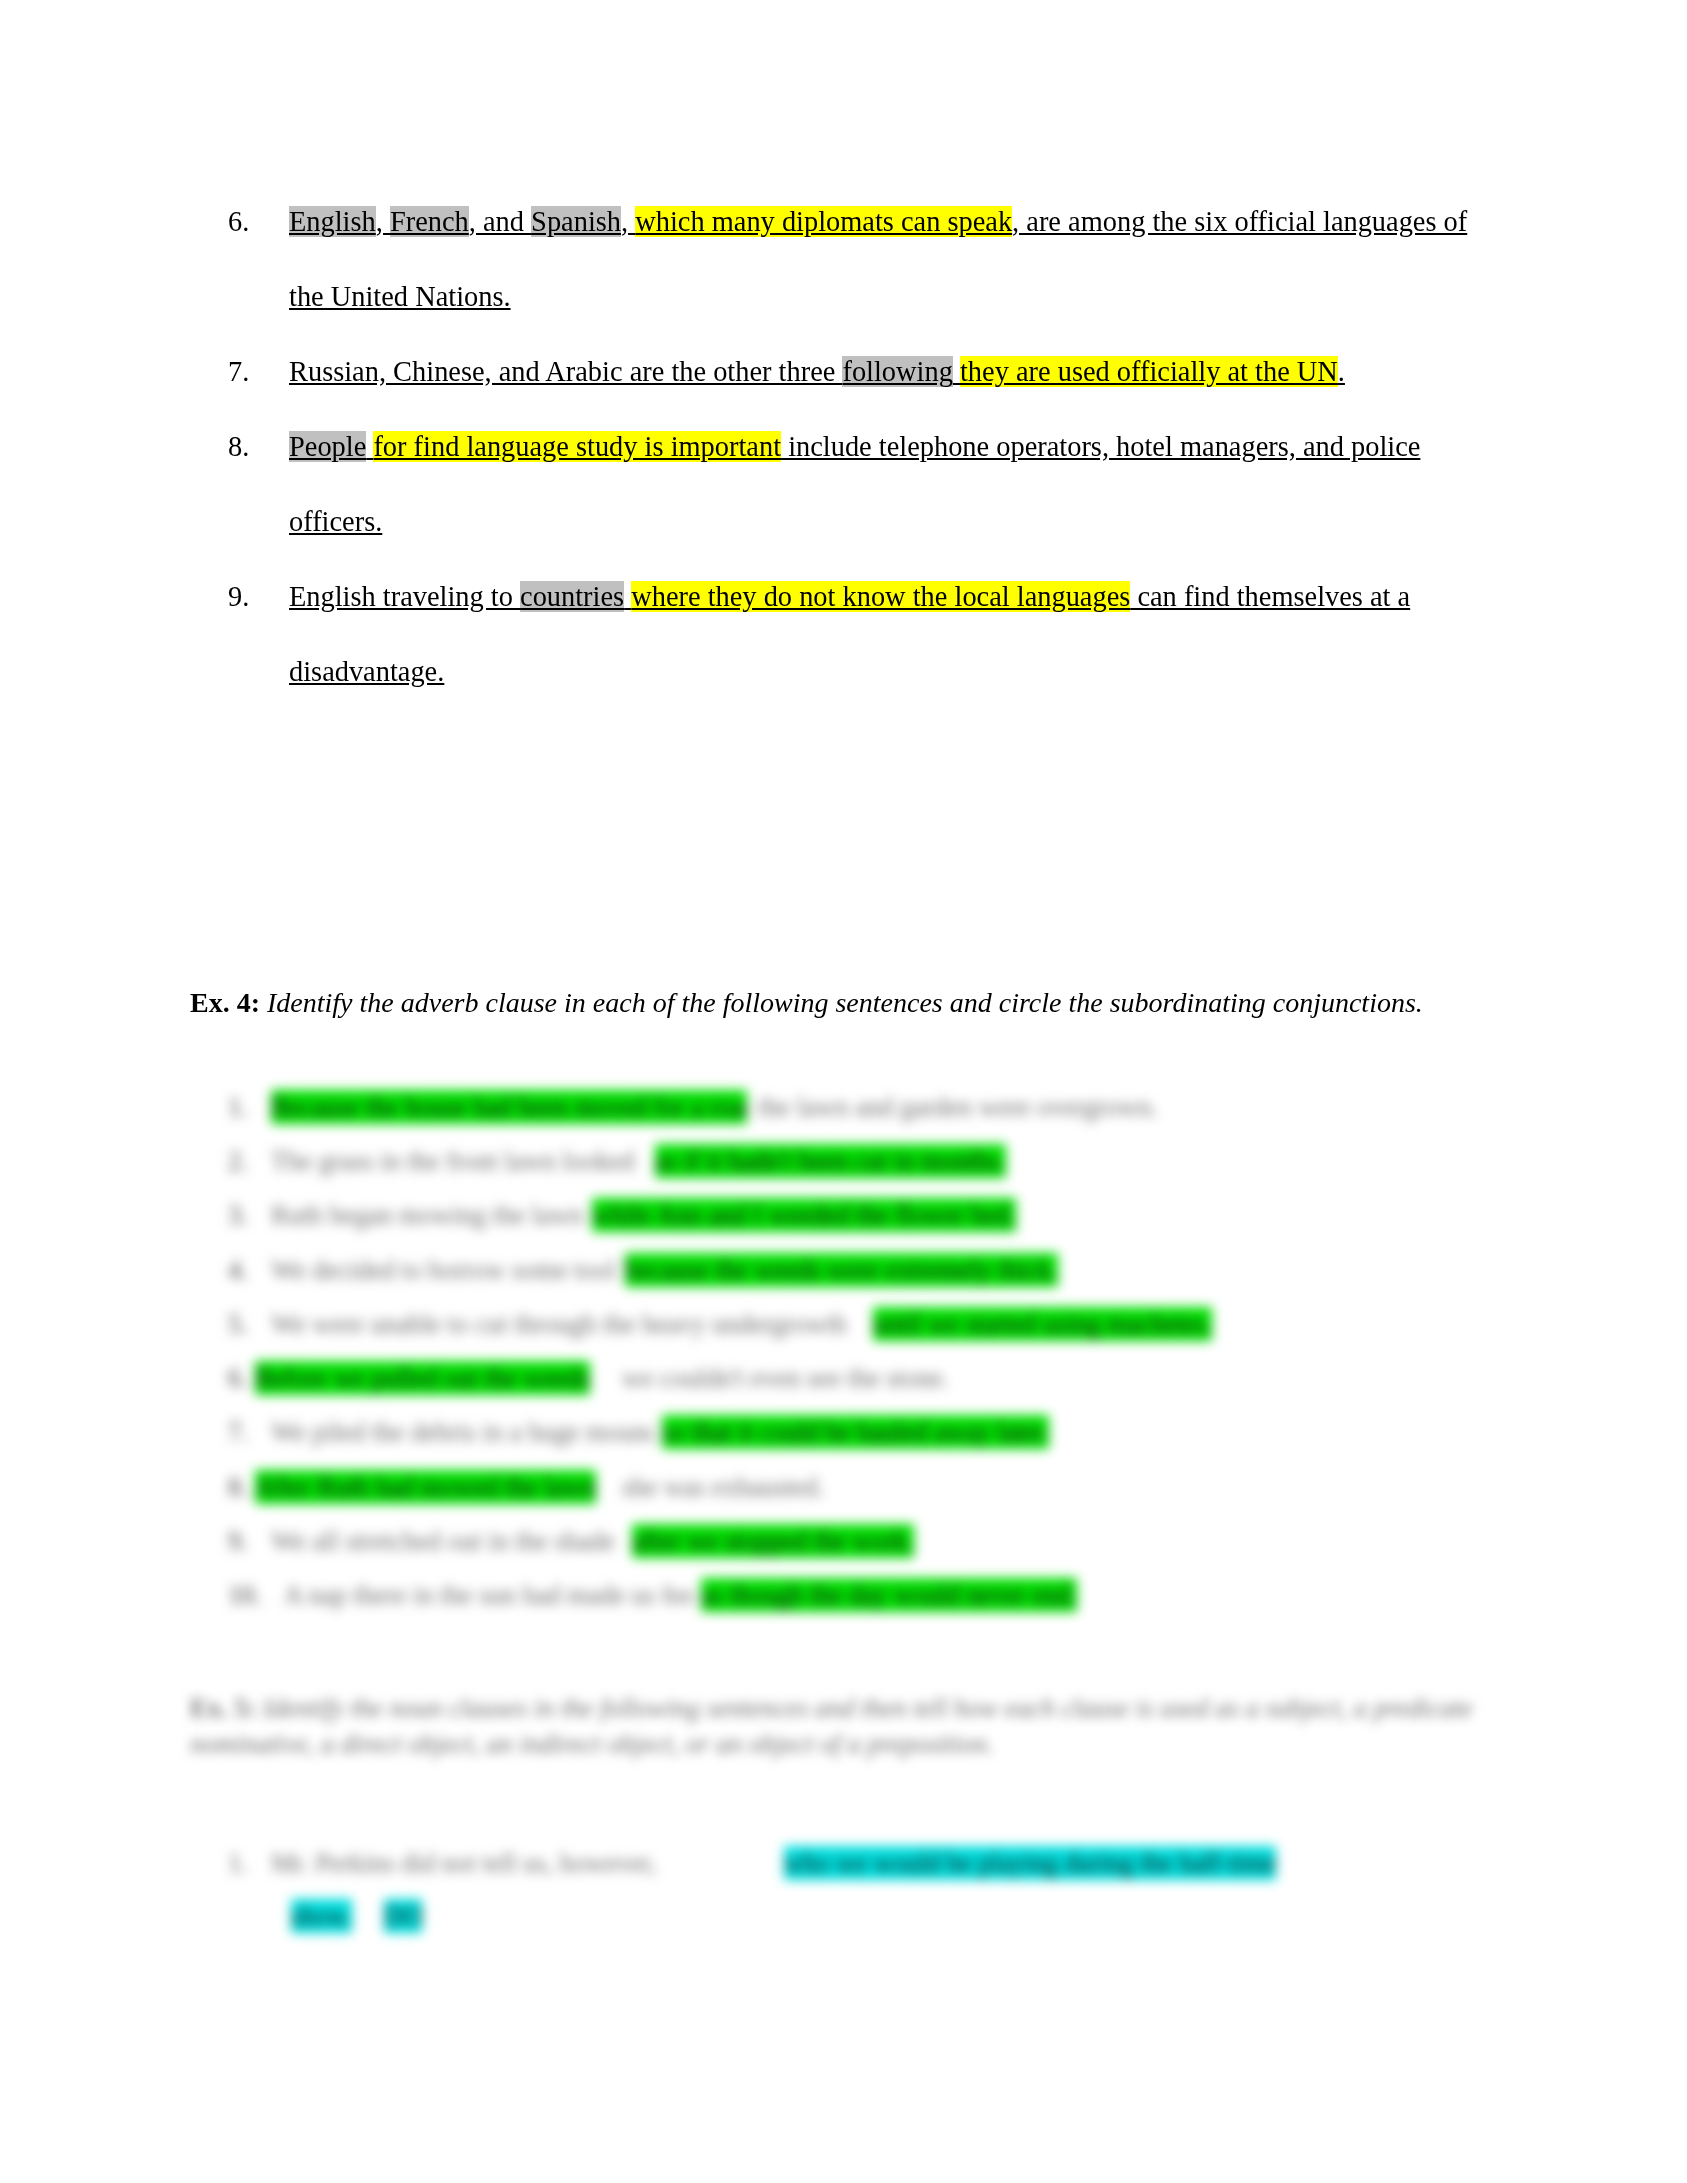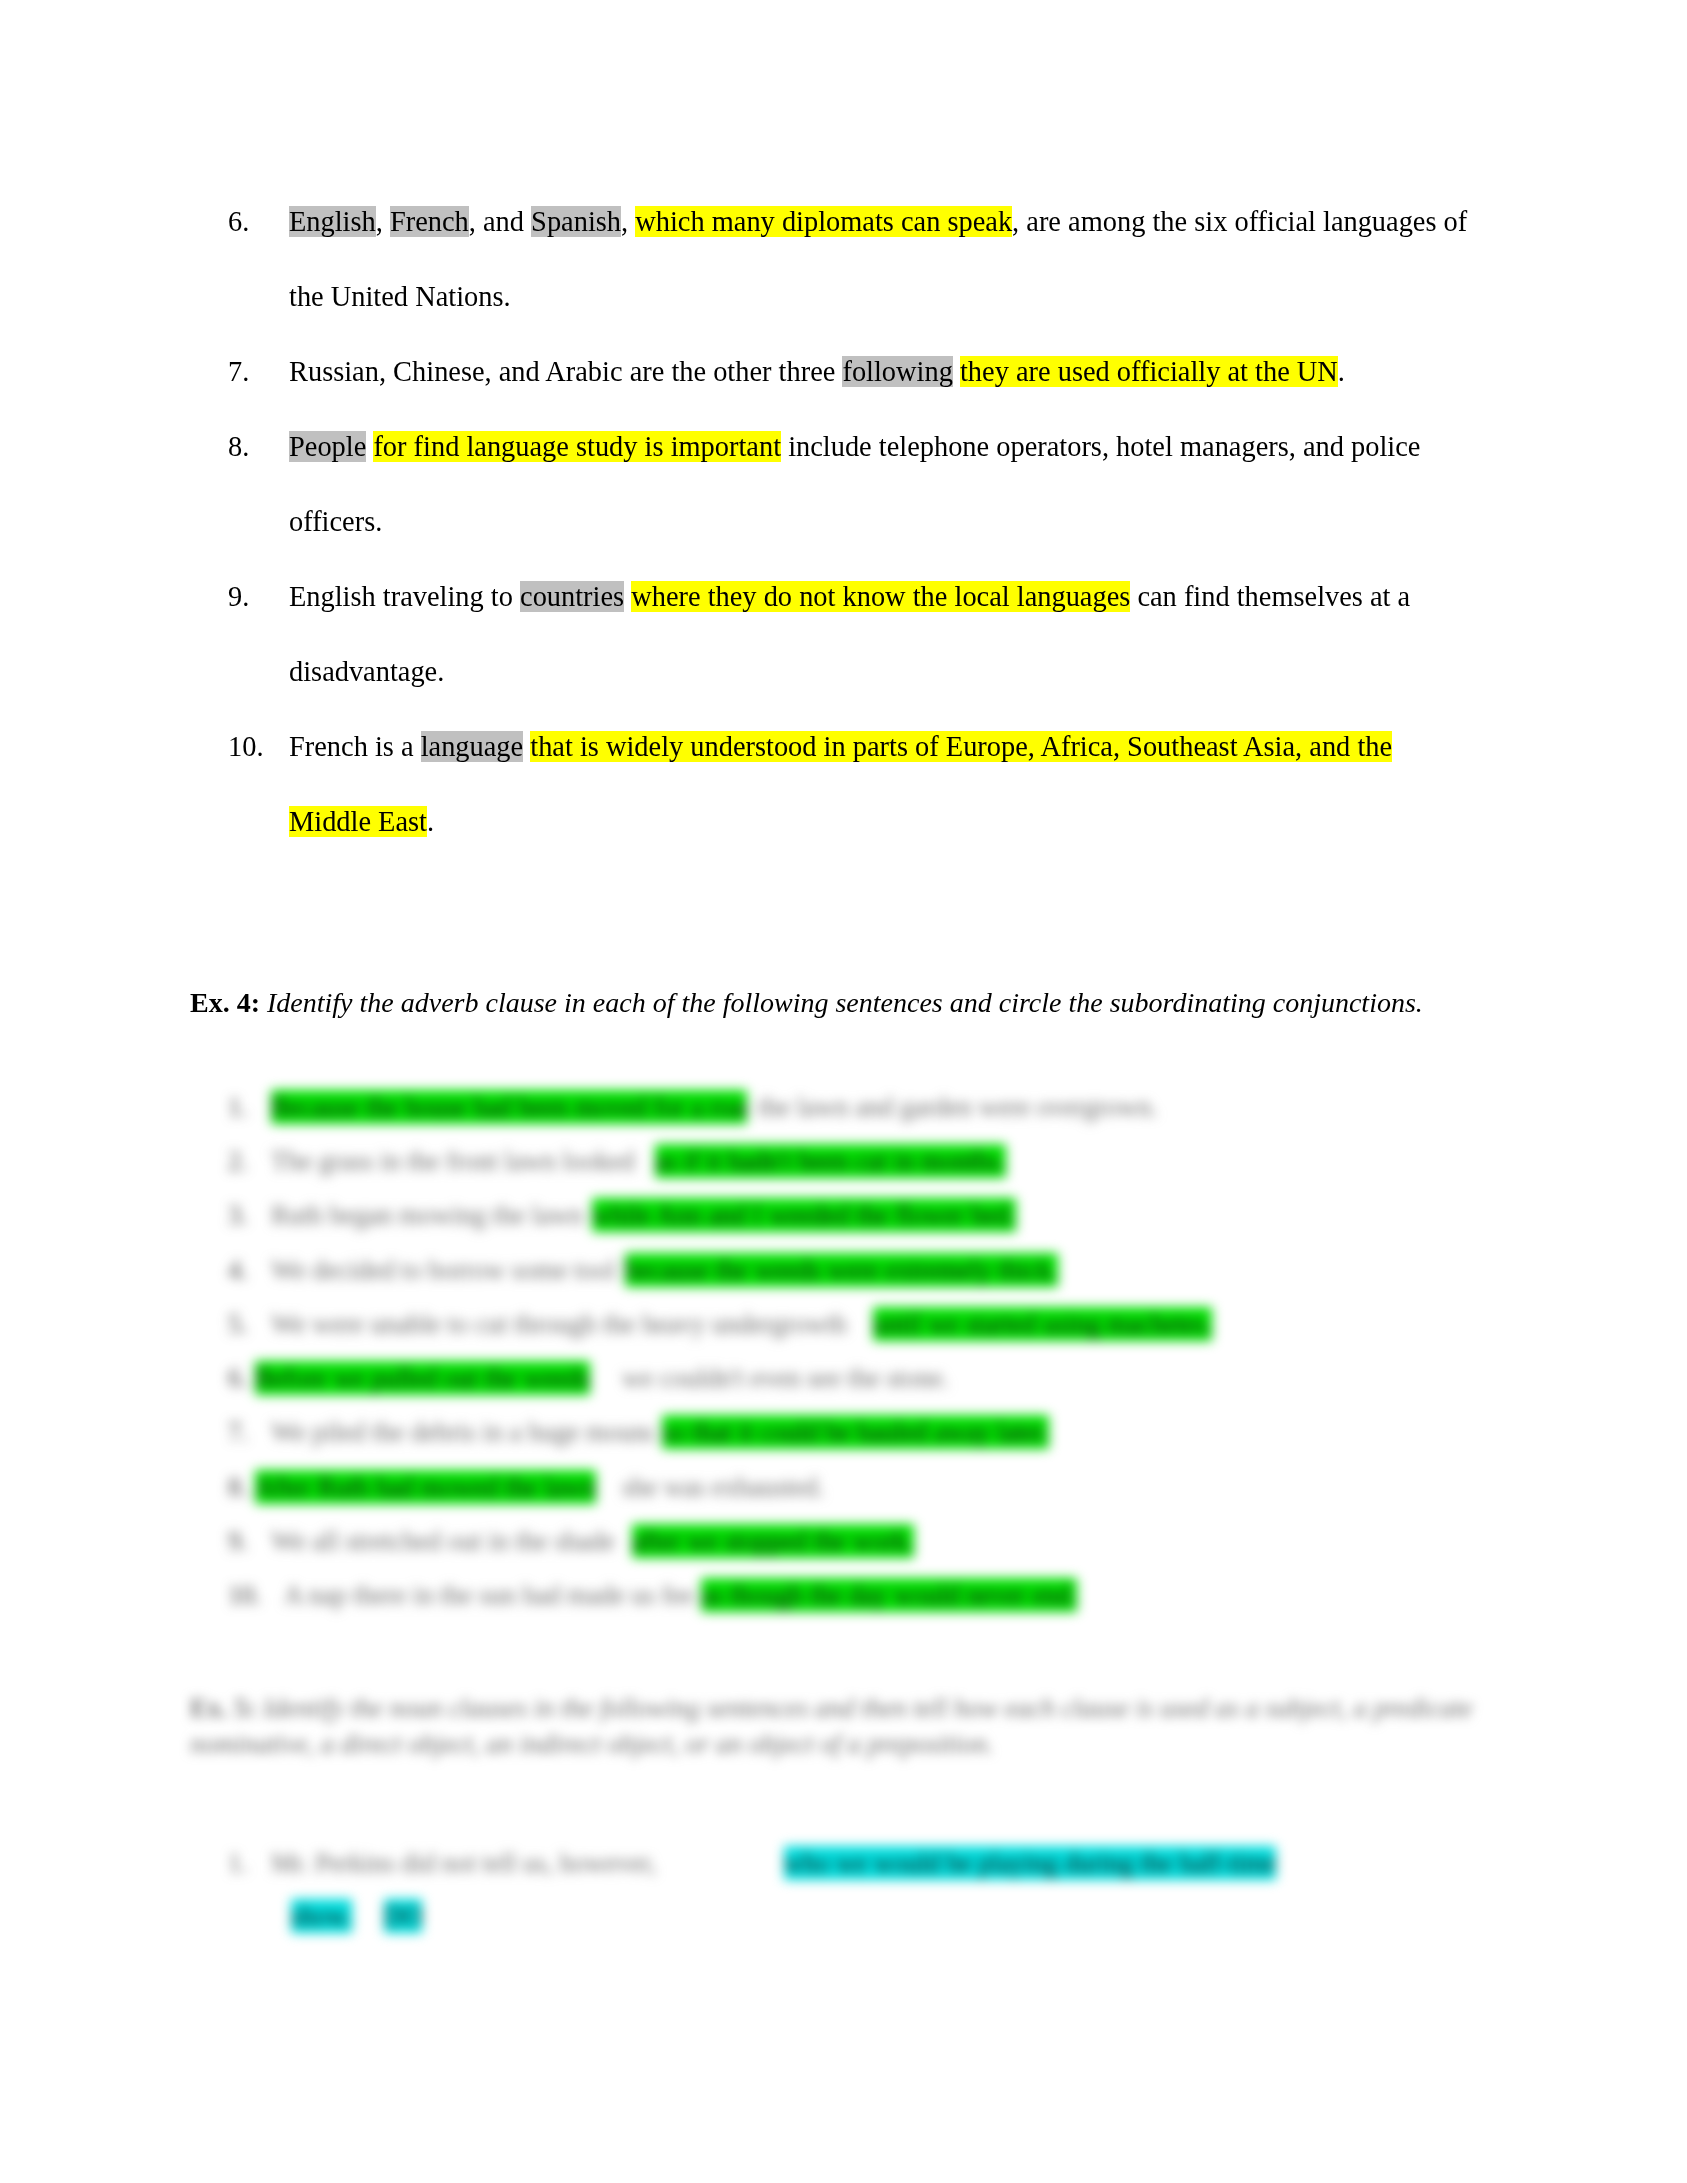--- a/index.html
+++ b/index.html
@@ -39,20 +39,21 @@
     margin: 0 0 0 0;
   }
   .num-marker {
     width: 61px;
     flex: 0 0 61px;
     text-align: left;
     white-space: pre;
   }
   .num-body {
     flex: 1 1 auto;
+    text-decoration: underline;
   }
 
   
   .hl-gray   { background: #c0c0c0; }
   .hl-yellow { background: #ffff00; }
 
   
   .ex-heading {
     position: absolute;
     left: 190px;
@@ -144,24 +145,20 @@
         <span class="num-body"><span>Russian, Chinese, and Arabic are the other three </span><span class="hl-gray">following</span><span> </span><span class="hl-yellow">they are used officially at the UN</span><span>.</span></span>
       </div>
       <div class="num-item">
         <span class="num-marker">8.</span>
         <span class="num-body"><span class="hl-gray"> People</span><span> </span><span class="hl-yellow">for find language study is important</span><span> include telephone operators, hotel managers, and police officers.</span></span>
       </div>
       <div class="num-item">
         <span class="num-marker">9.</span>
         <span class="num-body"><span>English traveling to </span><span class="hl-gray">countries</span><span> </span><span class="hl-yellow">where they do not know the local languages</span><span> can find themselves at a disadvantage.</span></span>
       </div>
-      <div class="num-item">
-        <span class="num-marker">10.</span>
-        <span class="num-body"><span>French is a </span><span class="hl-gray">language</span><span> </span><span class="hl-yellow">that is widely understood in parts of Europe, Africa, Southeast Asia, and the Middle East</span><span>.</span></span>
-      </div>
     </div>
 
   <div class="ex-heading">
     <span class="lead">Ex. 4</span><span class="lead">: </span><span>Identify the adverb clause in each of the following sentences and circle the subordinating conjunctions.</span>
   </div>
 
   <div class="blur-block-green" id="green-block">
       <div class="brow" style="left: 228px; top: 12px;">1.</div>
       <div class="brow" style="left: 271px; top: 12px; width: 476px; overflow: hidden;">
         <span class="hl-green">Because the house had been moved for a road</span>

